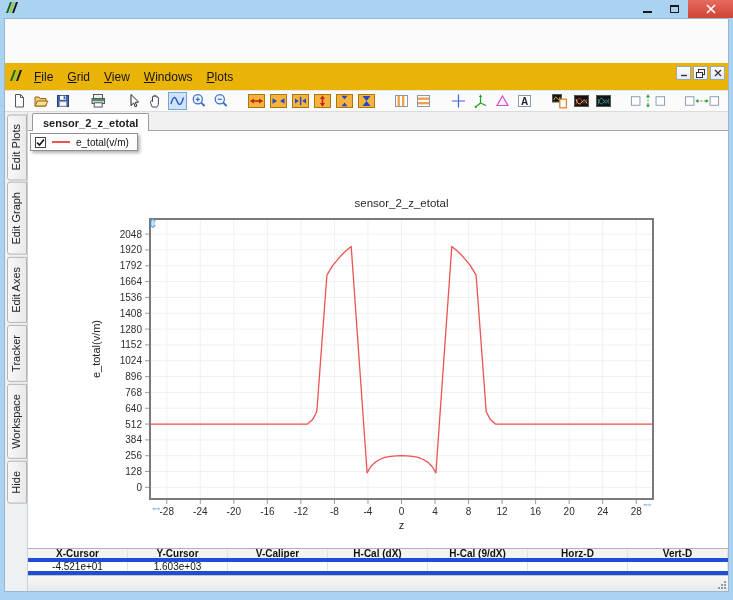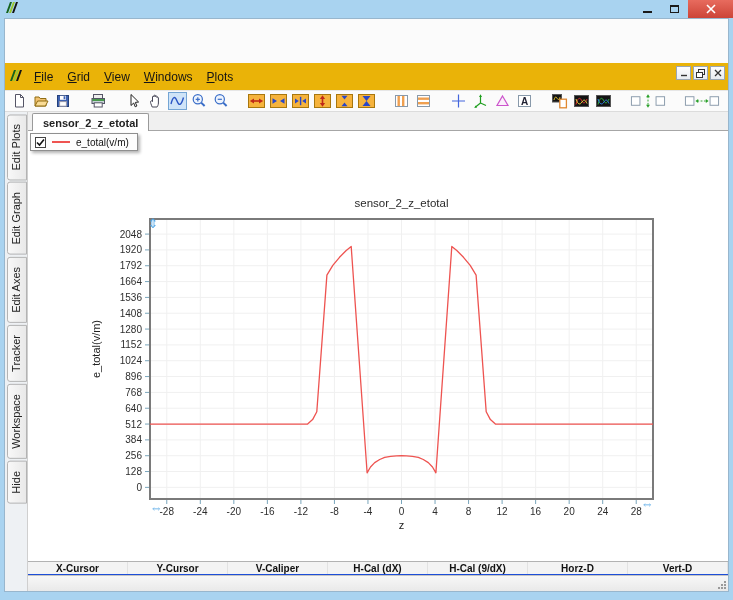--- a/index.html
+++ b/index.html
@@ -71,21 +71,21 @@
     position:absolute; left:2px; top:2px; height:18px;
     background:#fdfdfd; border:1px solid #8f8f8f; box-shadow:2px 2px 3px rgba(0,0,0,.3);
     display:flex; align-items:center; gap:6px; padding:0 8px 0 4px;
   }
   .legend-check { width:11px; height:11px; background:#fff; border:1px solid #444; display:flex; align-items:center; justify-content:center; }
   .legend-line { width:18px; height:0; border-top:2px solid #ee5350; }
   .legend-label { font-size:10px; color:#111; }
 
   
   .cursor-table { flex:none; border-top:1px solid #b2b2b2; background:#fff; }
-  .ct-row { display:flex; height:13px; border-bottom:1px solid #1d4ed8; }
+  .ct-row { display:flex; height:13px; border-bottom:4px solid #1d4ed8; }
   .ct-row.head { background:#f3f3f3; }
   .ct-cell { flex:1; font-size:10px; display:flex; align-items:center; justify-content:center; border-right:1px solid #e2e2e2; color:#111; white-space:nowrap; overflow:hidden; }
   .ct-head { font-weight:bold; }
 
   
   .statusbar { flex:none; height:16px; background:linear-gradient(#f7f7f7,#e9e9e9); border-top:1px solid #c4c4c4; position:relative; }
   .grip { position:absolute; right:2px; bottom:2px; width:9px; height:9px;
     background:
       radial-gradient(circle at 2px 8px, #9a9a9a 1px, transparent 1.4px),
       radial-gradient(circle at 5px 8px, #9a9a9a 1px, transparent 1.4px),
@@ -476,20 +476,29 @@
         <div class="cursor-table">
           <div class="ct-row head">
               <div class="ct-cell ct-head">X-Cursor</div>
               <div class="ct-cell ct-head">Y-Cursor</div>
               <div class="ct-cell ct-head">V-Caliper</div>
               <div class="ct-cell ct-head">H-Cal (dX)</div>
               <div class="ct-cell ct-head">H-Cal (9/dX)</div>
               <div class="ct-cell ct-head">Horz-D</div>
               <div class="ct-cell ct-head">Vert-D</div>
             </div>
+          <div class="ct-row">
+              <div class="ct-cell">-4.521e+01</div>
+              <div class="ct-cell">1.603e+03</div>
+              <div class="ct-cell"></div>
+              <div class="ct-cell"></div>
+              <div class="ct-cell"></div>
+              <div class="ct-cell"></div>
+              <div class="ct-cell"></div>
+            </div>
         </div>
 
         <div class="statusbar">
           <div class="grip"></div>
         </div>
       </div>
     </div>
 
   </div>
 </div>

